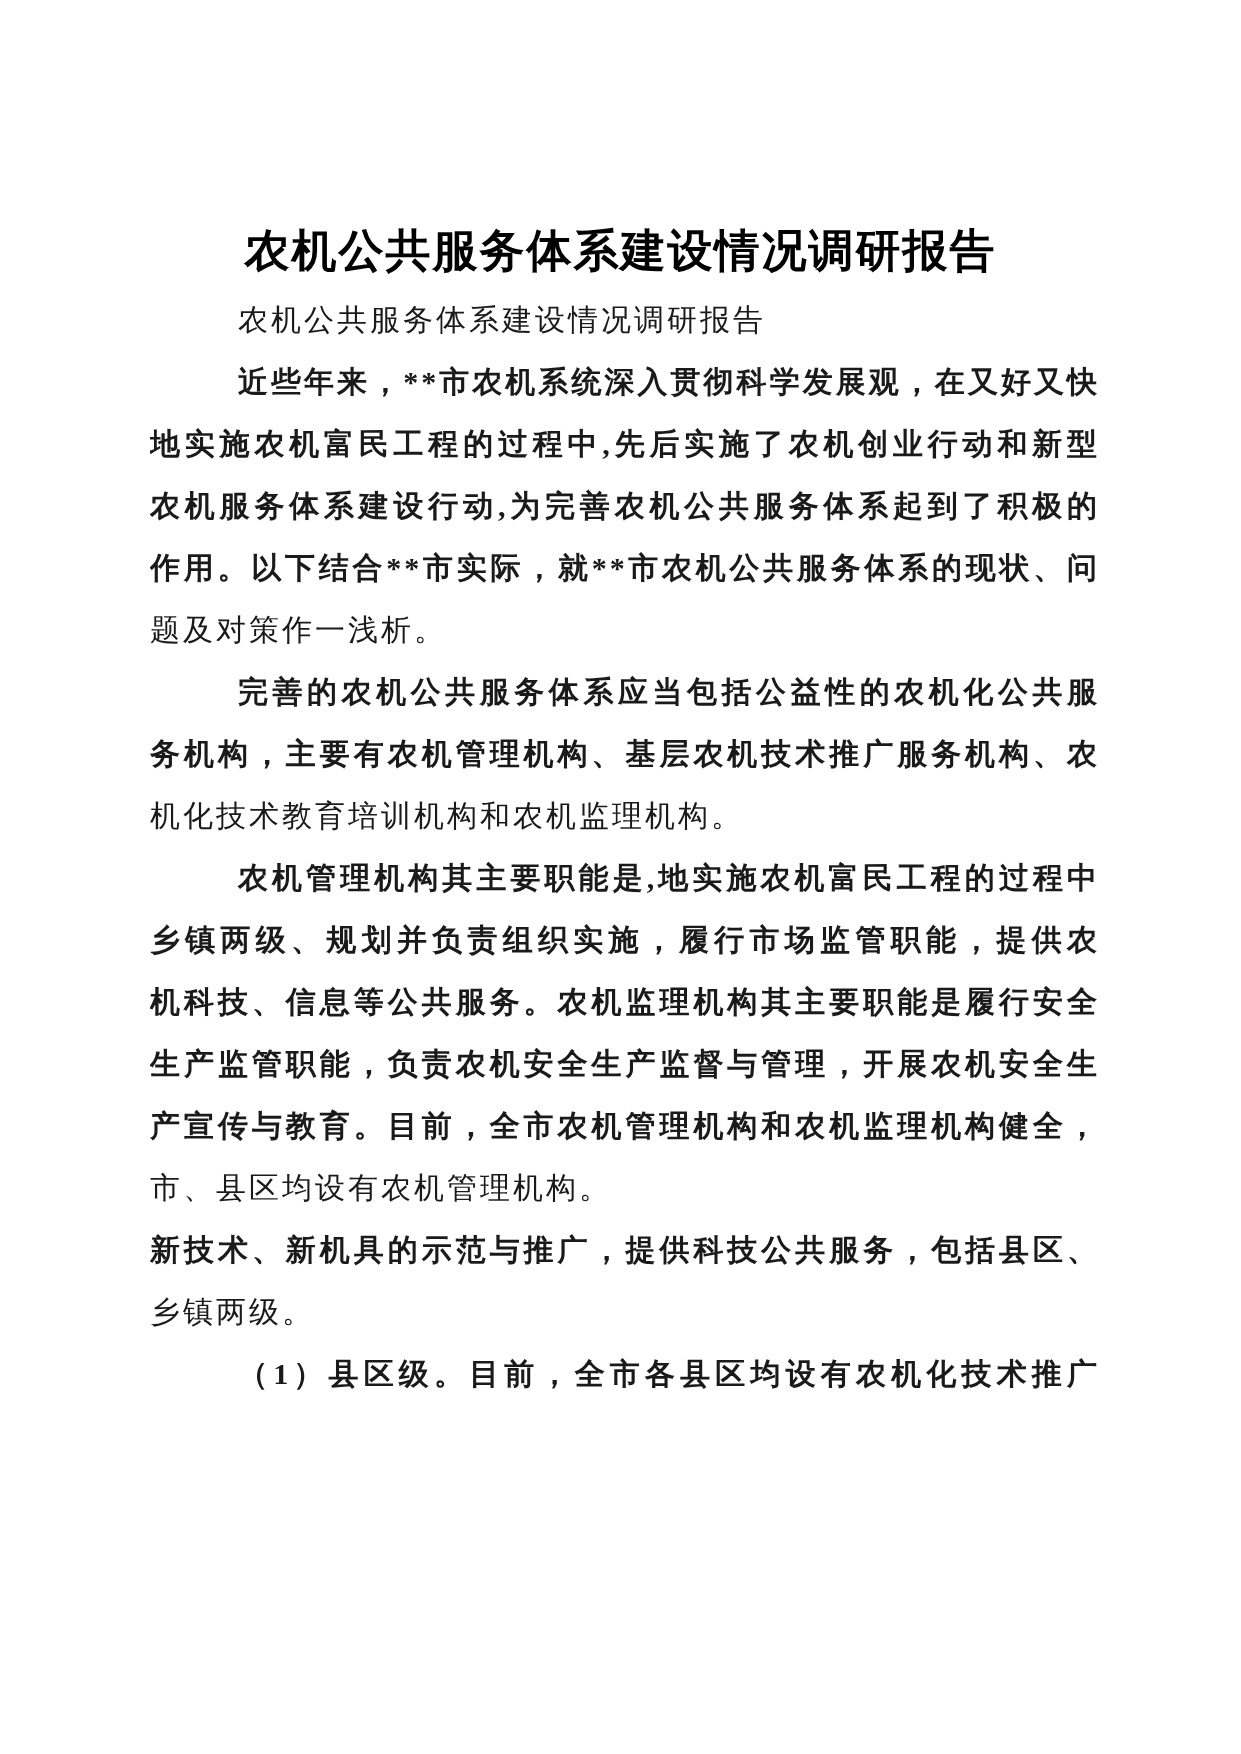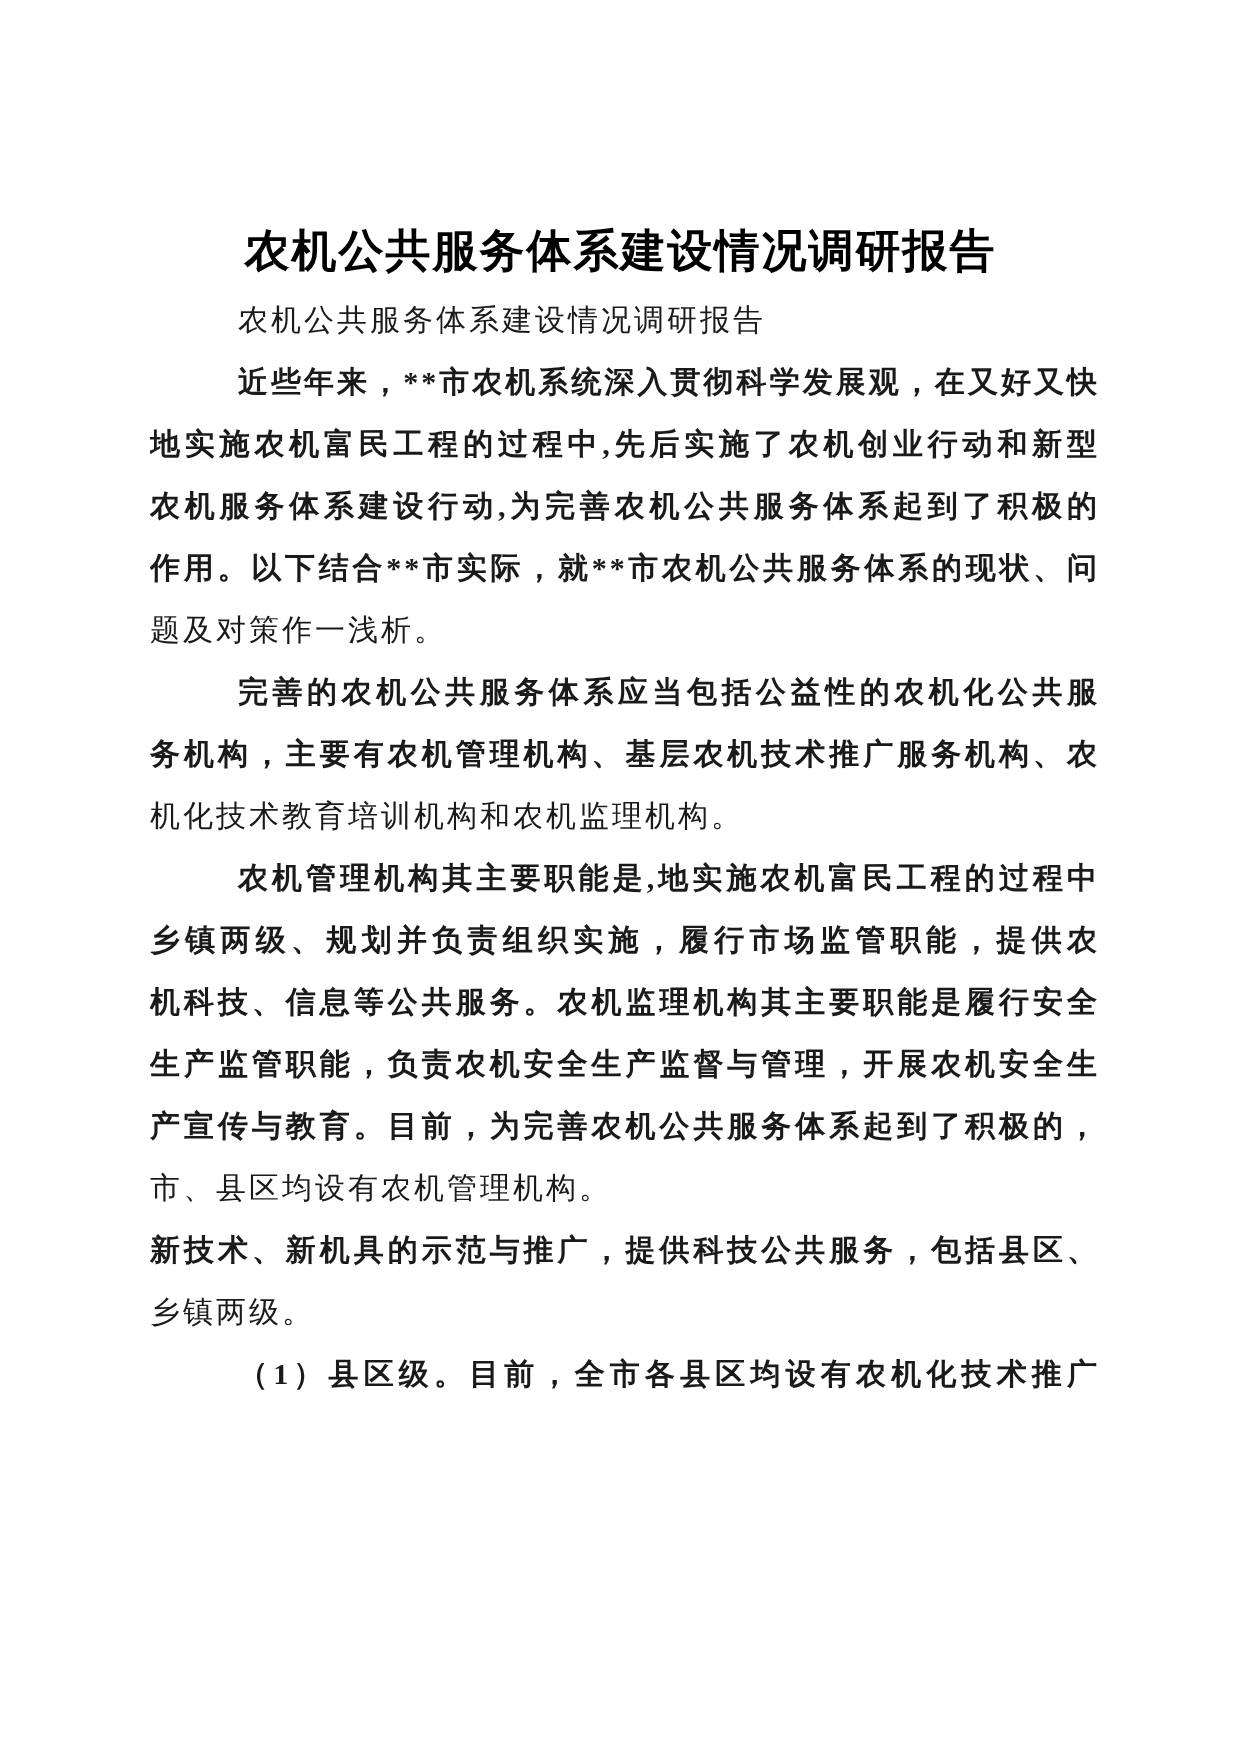--- a/index.html
+++ b/index.html
@@ -94,21 +94,21 @@
       <div class="para">
         <div class="line indent justify">完善的农机公共服务体系应当包括公益性的农机化公共服</div>
         <div class="line justify">务机构，主要有农机管理机构、基层农机技术推广服务机构、农</div>
         <div class="line">机化技术教育培训机构和农机监理机构。</div>
       </div>
       <div class="para">
         <div class="line indent justify">农机管理机构其主要职能是,地实施农机富民工程的过程中</div>
         <div class="line justify">乡镇两级、规划并负责组织实施，履行市场监管职能，提供农</div>
         <div class="line justify">机科技、信息等公共服务。农机监理机构其主要职能是履行安全</div>
         <div class="line justify">生产监管职能，负责农机安全生产监督与管理，开展农机安全生</div>
-        <div class="line justify">产宣传与教育。目前，为完善农机公共服务体系起到了积极的，</div>
+        <div class="line justify">产宣传与教育。目前，全市农机管理机构和农机监理机构健全，</div>
         <div class="line">市、县区均设有农机管理机构。</div>
       </div>
       <div class="para">
         <div class="line justify">新技术、新机具的示范与推广，提供科技公共服务，包括县区、</div>
         <div class="line">乡镇两级。</div>
       </div>
       <div class="para">
         <div class="line indent justify">（1）县区级。目前，全市各县区均设有农机化技术推广站，</div>
       </div>
     </div>

